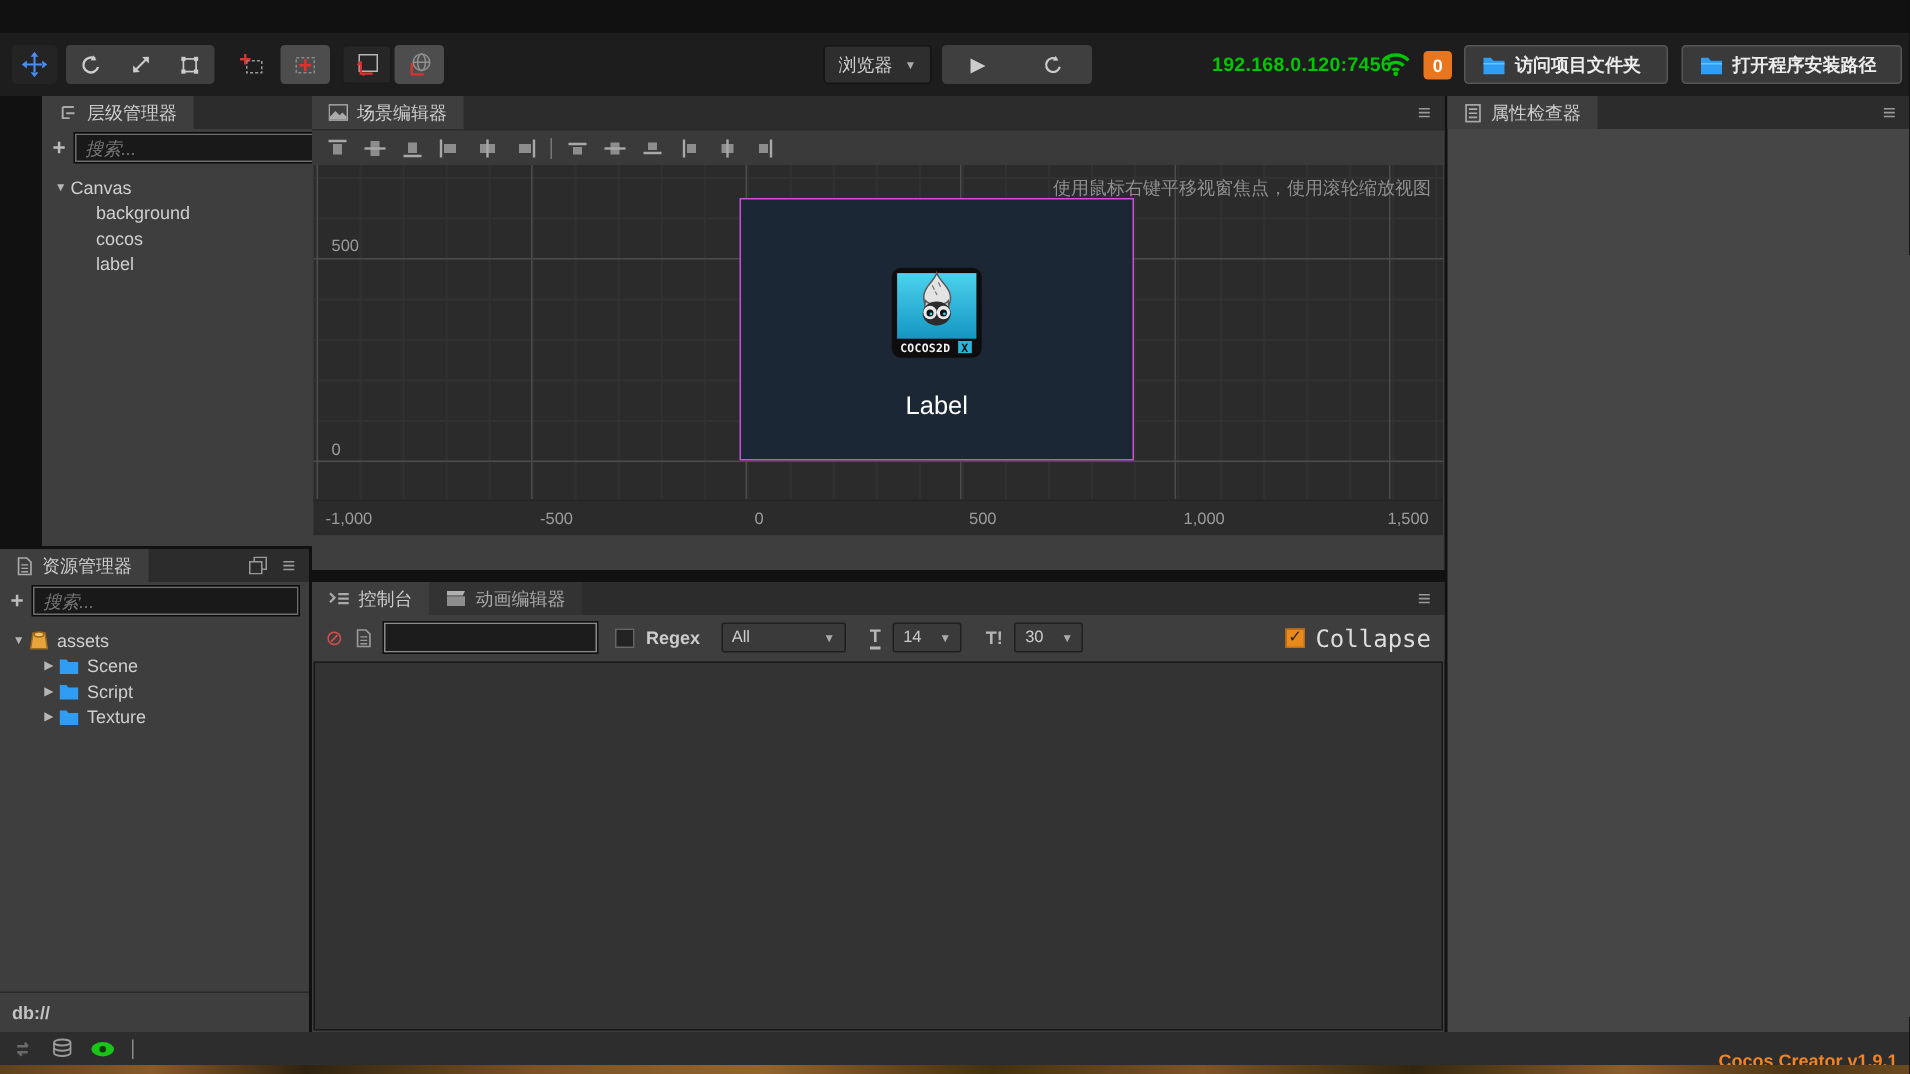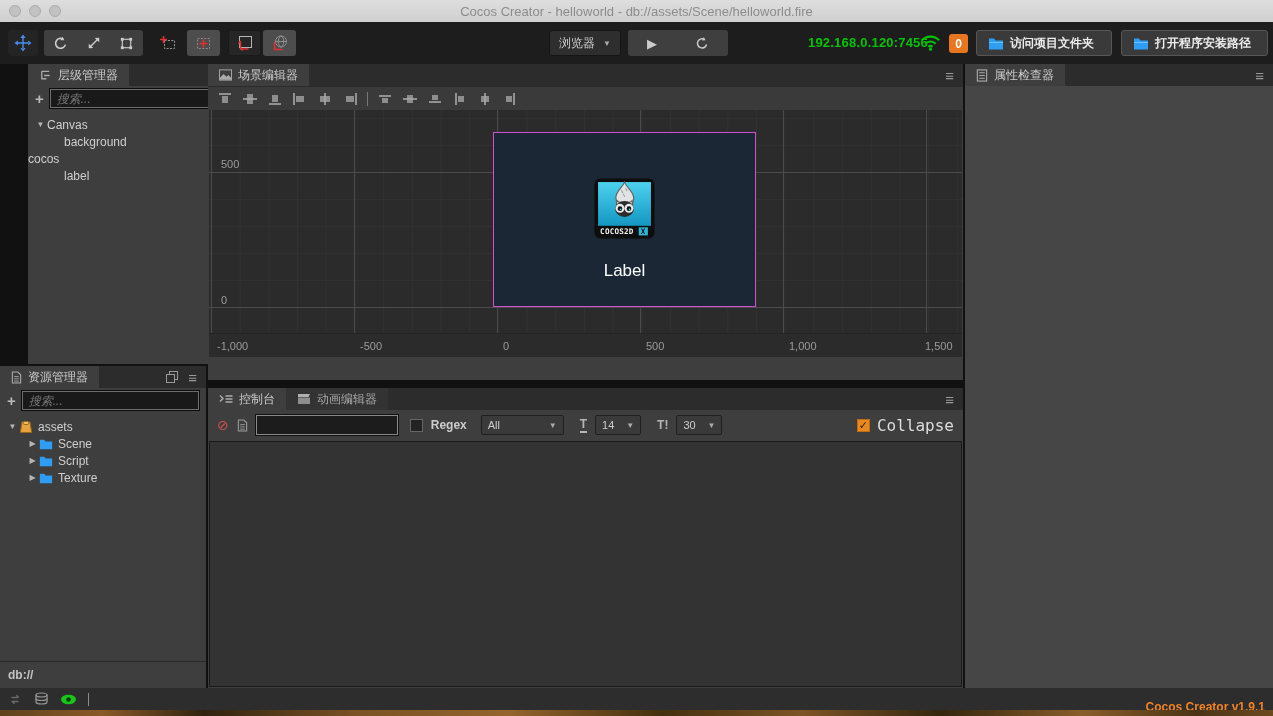--- a/index.html
+++ b/index.html
@@ -89,28 +89,20 @@
   .cursorline { width:1px; height:13px; background:#8a8a8a; }
   .wallpaper { position:absolute; left:0; top:710px; width:1273px; height:6px;
     background:linear-gradient(90deg,#5e421c,#8a5a28 8%,#2f2310 16%,#7a5224 28%,#94642c 40%,#43300f 52%,#7d5526 63%,#33260f 74%,#8a5e2a 85%,#4a3416 94%,#6b4a20); }
   svg { display:block; }
 </style>
 </head>
 <body>
 
 <div id="app">
 
-  <div class="titlebar">
-    <div class="traffic">
-      <div class="light"></div>
-      <div class="light"></div>
-      <div class="light"></div>
-    </div>
-    <div class="wintitle">Cocos Creator - helloworld - db://assets/Scene/helloworld.fire</div>
-  </div>
 
   <div class="maintoolbar">
     <div class="toolbtn" style="left:8px;width:30px;background:#242424;">
       <svg width="18" height="18" viewBox="0 0 18 18">
         <path d="M9 0.5l2.6 3.4H6.4L9 .5zM9 17.5l2.6-3.4H6.4L9 17.5zM.5 9l3.4-2.6v5.2L.5 9zM17.5 9l-3.4-2.6v5.2L17.5 9zM8.3 3.5h1.4v11H8.3zM3.5 8.3h11v1.4h-11z" fill="#4a8df0"></path>
       </svg>
     </div>
     <div class="toolgroup" style="left:44px;">
       <div class="seg">
         <svg width="15" height="15" viewBox="0 0 16 16">
@@ -226,21 +218,21 @@
       </svg>
     </div>
     <div class="tree">
       <div class="trow" style="padding-left:6px;">
         <span class="tw">▼</span>
         <span>Canvas</span>
       </div>
       <div class="trow" style="padding-left:36px;">
         <span>background</span>
       </div>
-      <div class="trow" style="">
+      <div class="trow" style="padding-left:36px;">
         <span>cocos</span>
       </div>
       <div class="trow" style="padding-left:36px;">
         <span>label</span>
       </div>
     </div>
   </div>
 
   <div class="panel" style="left:0;top:366px;width:206px;height:322px;">
     <div class="tabbar">
@@ -375,20 +367,21 @@
       <div class="vmajor" style="left:2px;"></div>
       <div class="vmajor" style="left:145px;"></div>
       <div class="vmajor" style="left:288px;"></div>
       <div class="vmajor" style="left:431px;"></div>
       <div class="vmajor" style="left:574px;"></div>
       <div class="vmajor" style="left:717px;"></div>
       <div class="hmajor" style="top:62px;"></div>
       <div class="hmajor" style="top:197px;"></div>
       <span class="rlab" style="left:12px;top:48px;">500</span>
       <span class="rlab" style="left:12px;top:184px;">0</span>
+      <div class="hint">使用鼠标右键平移视窗焦点，使用滚轮缩放视图</div>
 
       <div class="canvasrect" style="left:284px;top:22px;width:263px;height:175px;">
         <svg style="position:absolute;left:100px;top:45px;" width="61" height="61" viewBox="0 0 60 60">
           <defs>
             <linearGradient id="cg" x1="0" y1="0" x2="0" y2="1">
               <stop offset="0" stop-color="#4cd2ee"></stop>
                 <stop offset="1" stop-color="#1496c2"></stop>
             </linearGradient>
           </defs>
           <rect x="0.5" y="0.5" width="59" height="59" rx="6" fill="#0d0d0d"></rect>

